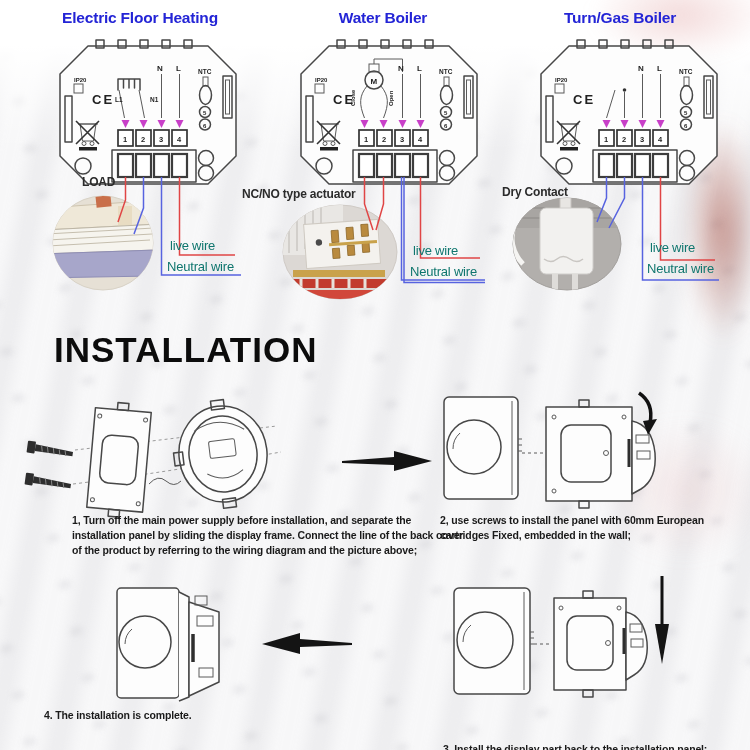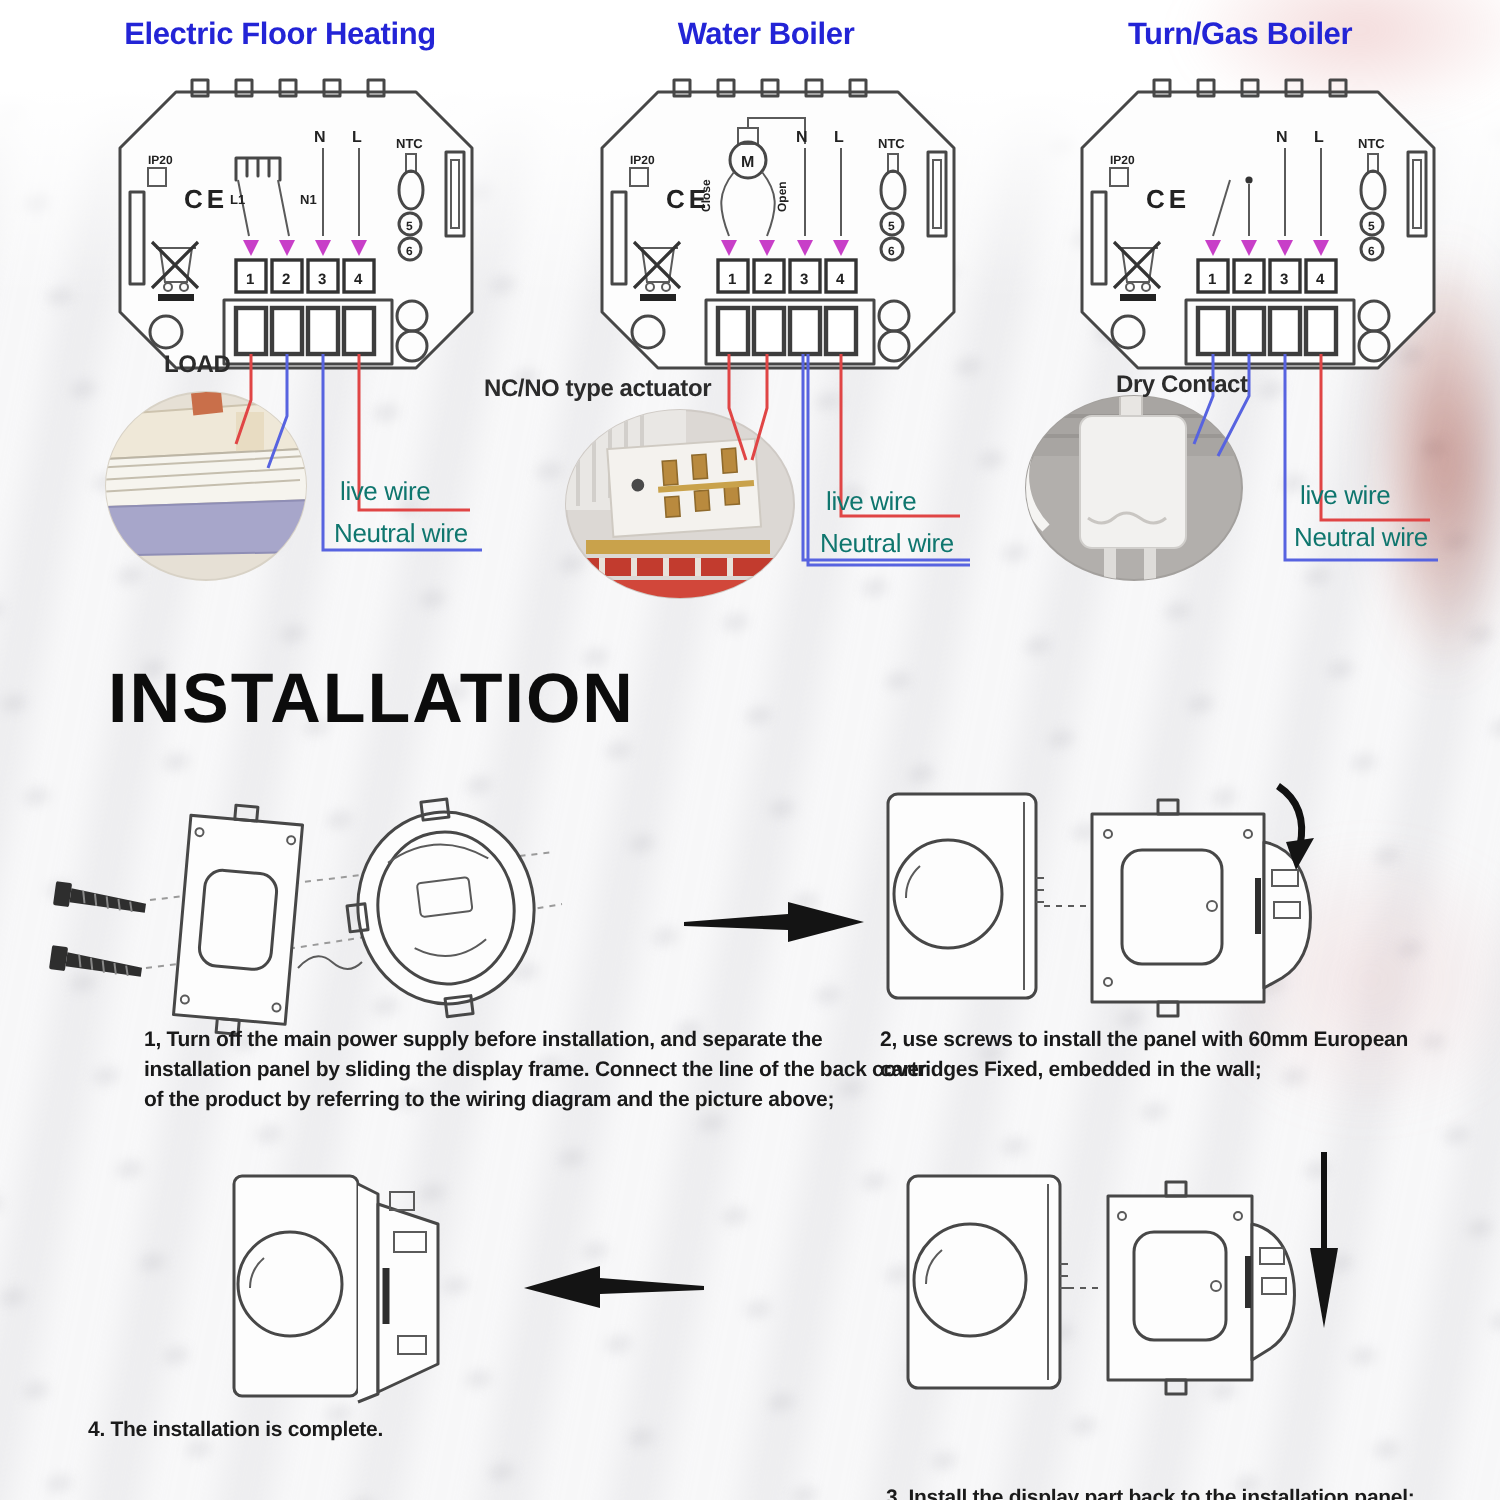--- a/index.html
+++ b/index.html
@@ -386,21 +386,21 @@
       <path d="M-4 186 a46 40 0 0 0 8 40" stroke="#f5f4f2" stroke-width="5" fill="none"></path>
     </g>
   </g>
   <g>
     <path class="wB" d="M87.5 139 V160 L78 184"></path>
     <path class="wB" d="M105.5 139 V160 L90 190"></path>
     <path class="wB" d="M123.5 139 V242 H200"></path>
     <path class="wR" d="M141.5 139 V222 H196"></path>
   </g>
 </svg>
-<div class="abs photo-label" style="left:558px;top:185px;text-align:right;">Dry Contact</div>
+<div class="abs photo-label" style="left:502px;top:185px;text-align:right;">Dry Contact</div>
 <div class="abs wire-label" style="left:650px;top:240px;">live wire</div>
 <div class="abs wire-label" style="left:647px;top:261px;">Neutral wire</div>
 
 <div class="abs inst-title">INSTALLATION</div>
 
 <svg class="abs" style="left:25px;top:388px;" width="320" height="122" viewBox="0 0 320 122">
   <g fill="#2e2e2e">
     <g transform="rotate(8 20 62)">
       <rect x="2" y="55" width="8" height="12" rx="1"></rect>
       <polygon points="10,57.5 48,60 48,64.5 10,64.5"></polygon>

